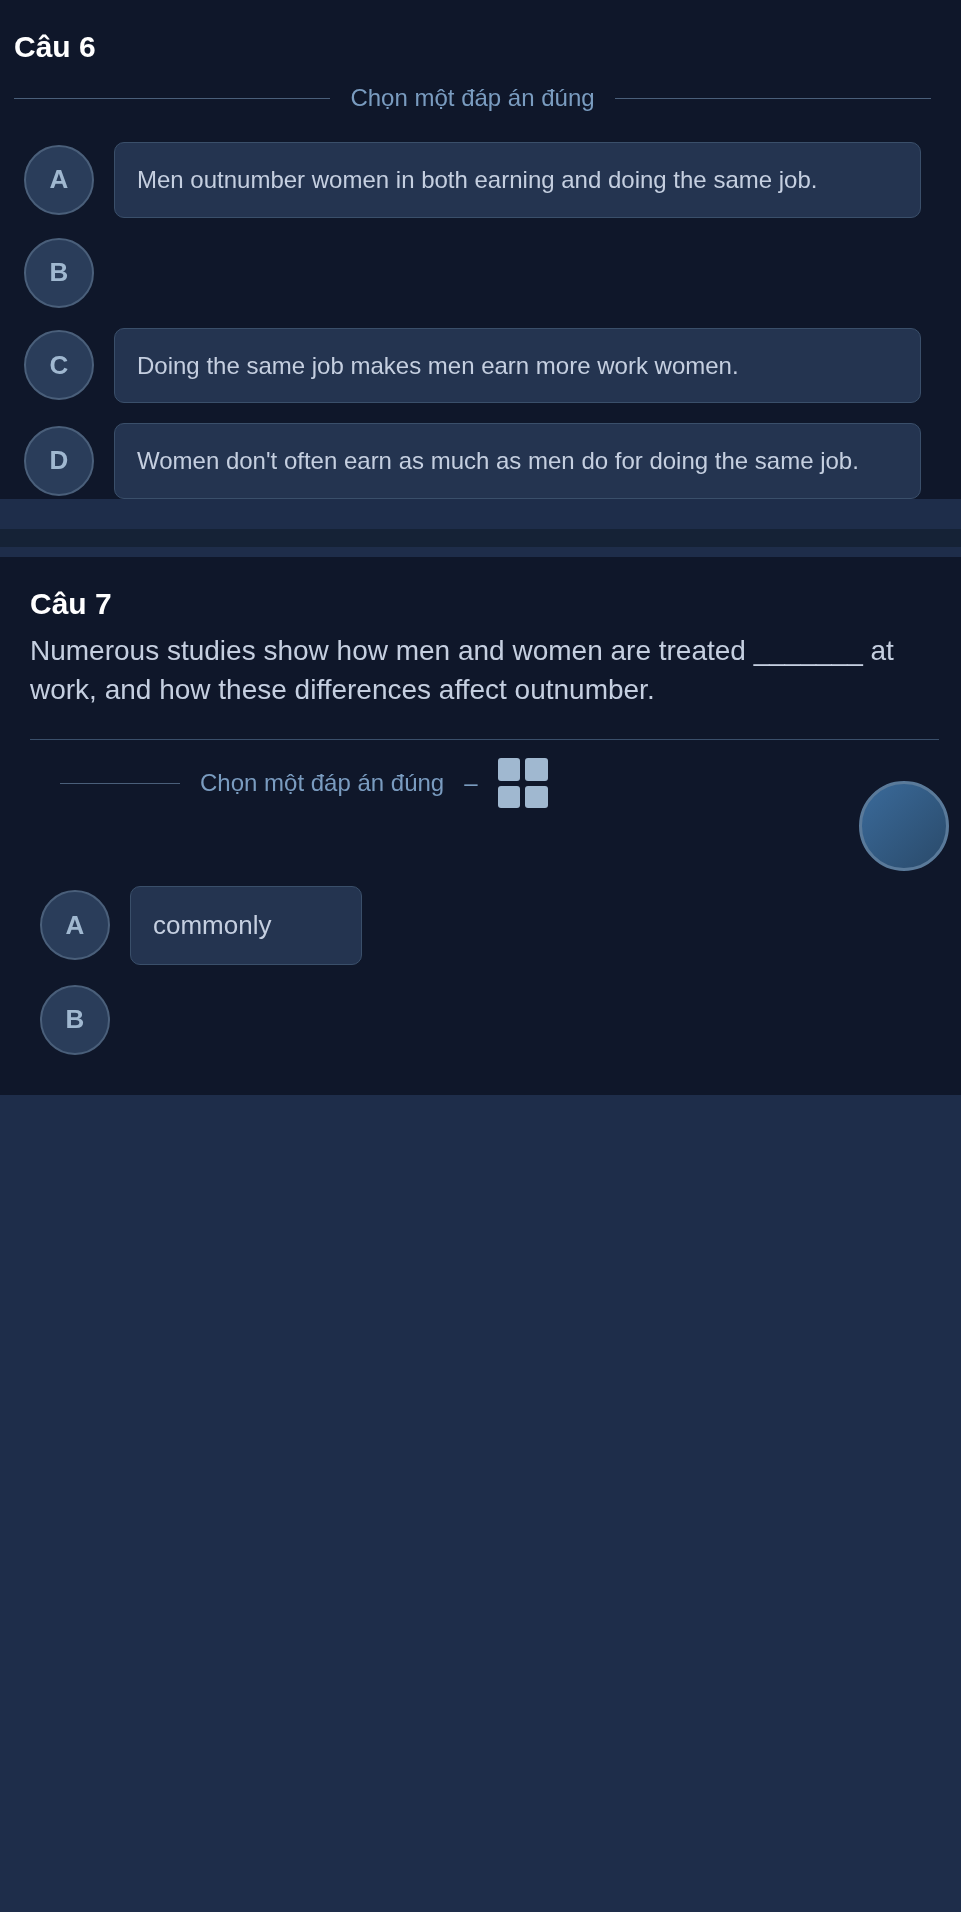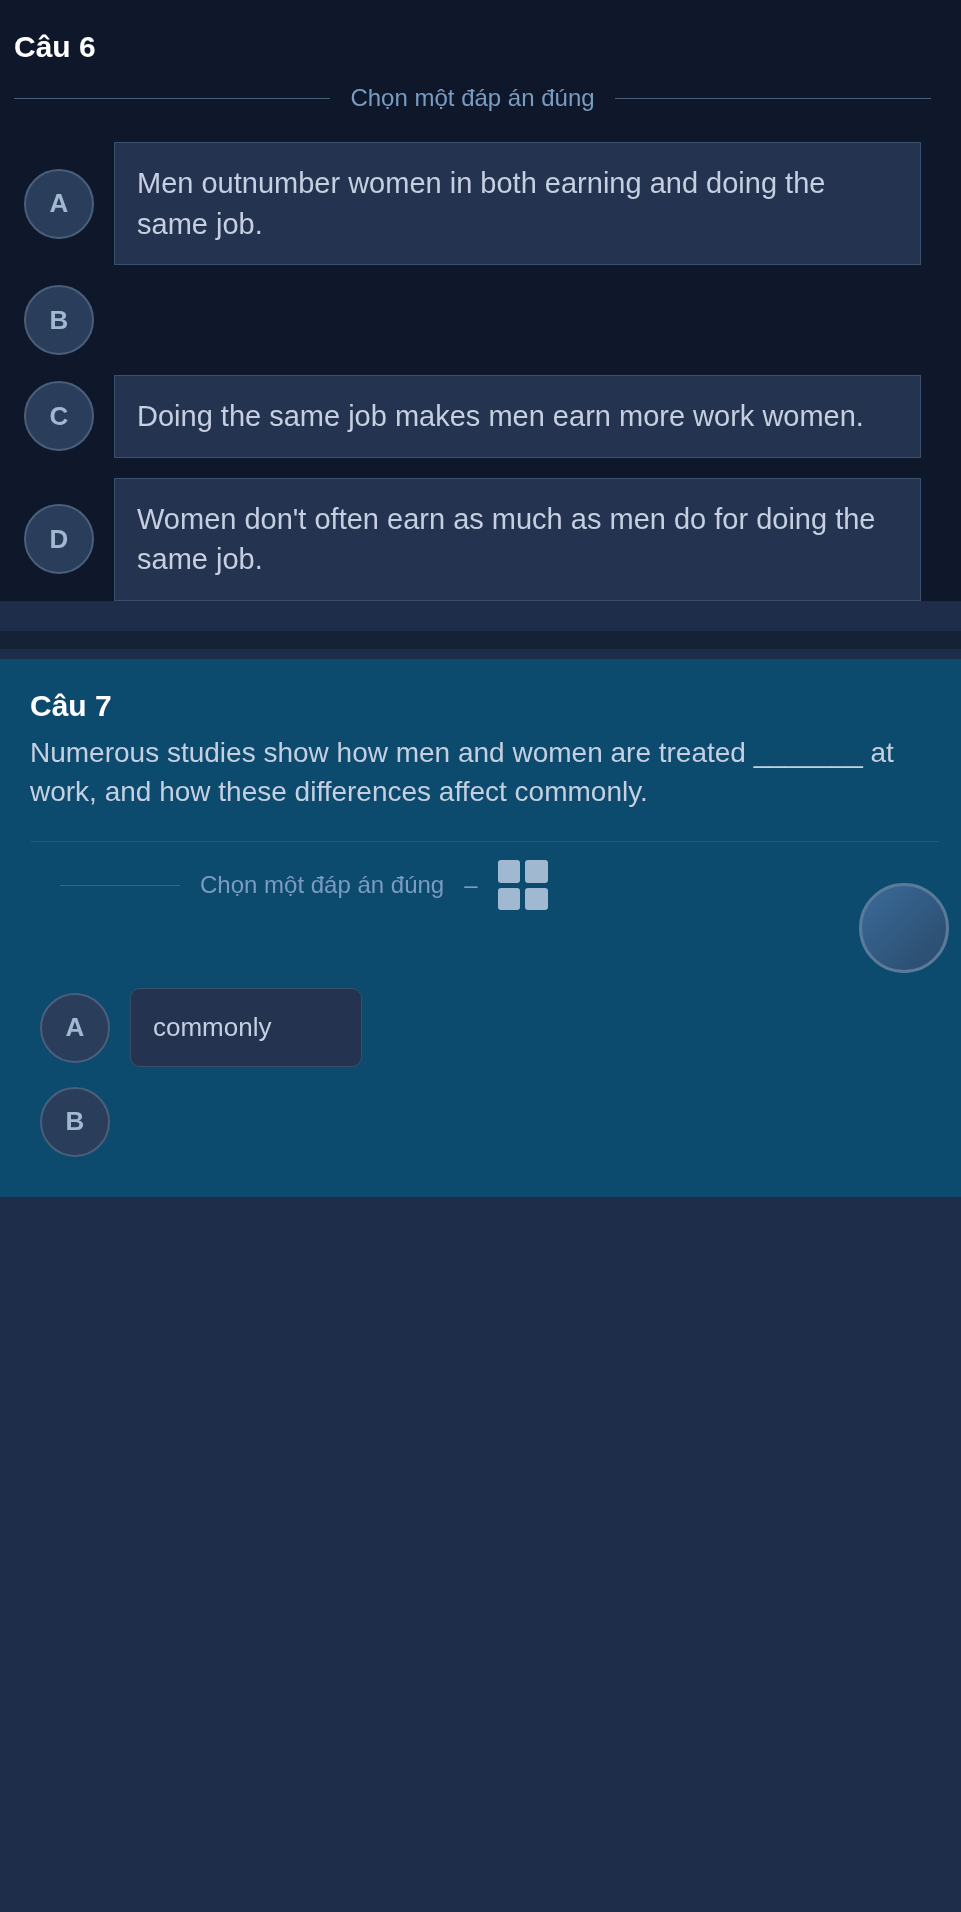--- a/index.html
+++ b/index.html
@@ -93,38 +93,38 @@
       font-size: 26px;
       font-weight: bold;
       color: #a0b8d0;
       flex-shrink: 0;
     }
 
     .option-text-box {
       flex: 1;
       background-color: #243450;
       border: 1px solid #3a4f6a;
-      border-radius: 0;
+      border-radius: 10px;
       padding: 20px 22px;
-      font-size: 29px;
+      font-size: 24px;
       color: #c5cfe0;
       line-height: 1.4;
     }
 
     
     .section-separator {
       height: 18px;
       background-color: #152236;
       margin: 10px 0;
     }
 
     
     .question-section-7 {
       padding: 30px 22px 0 30px;
-      background-color: #0c4a6e;
+      background-color: #0f172a;
     }
 
     .grid-cell {
       background-color: #a0b8d0;
       border-radius: 3px;
     }
 
     .q7-options-container {
       display: flex;
       flex-direction: column;
@@ -261,21 +261,21 @@
         <div class="option-text-box">Women don't often earn as much as men do for doing the same job.</div>
       </div>
 
     </div>
   </div>
 
   <div class="section-separator"></div>
 
   <div class="question-section-7">
     <div class="question-number">Câu 7</div>
-    <div class="question-text">Numerous studies show how men and women are treated _______ at work, and how these differences affect commonly.</div>
+    <div class="question-text">Numerous studies show how men and women are treated _______ at work, and how these differences affect outnumber.</div>
 
     <div class="bottom-section">
       <div class="bottom-divider-line"></div>
       <span class="bottom-divider-label">Chọn một đáp án đúng</span>
       <span class="bottom-minus">–</span>
 
       <div class="grid-icon-container">
         <div class="grid-cell" style="background-color:#a0b8d0; border-radius:3px;"></div>
         <div class="grid-cell" style="background-color:#a0b8d0; border-radius:3px;"></div>
         <div class="grid-cell" style="background-color:#a0b8d0; border-radius:3px;"></div>

